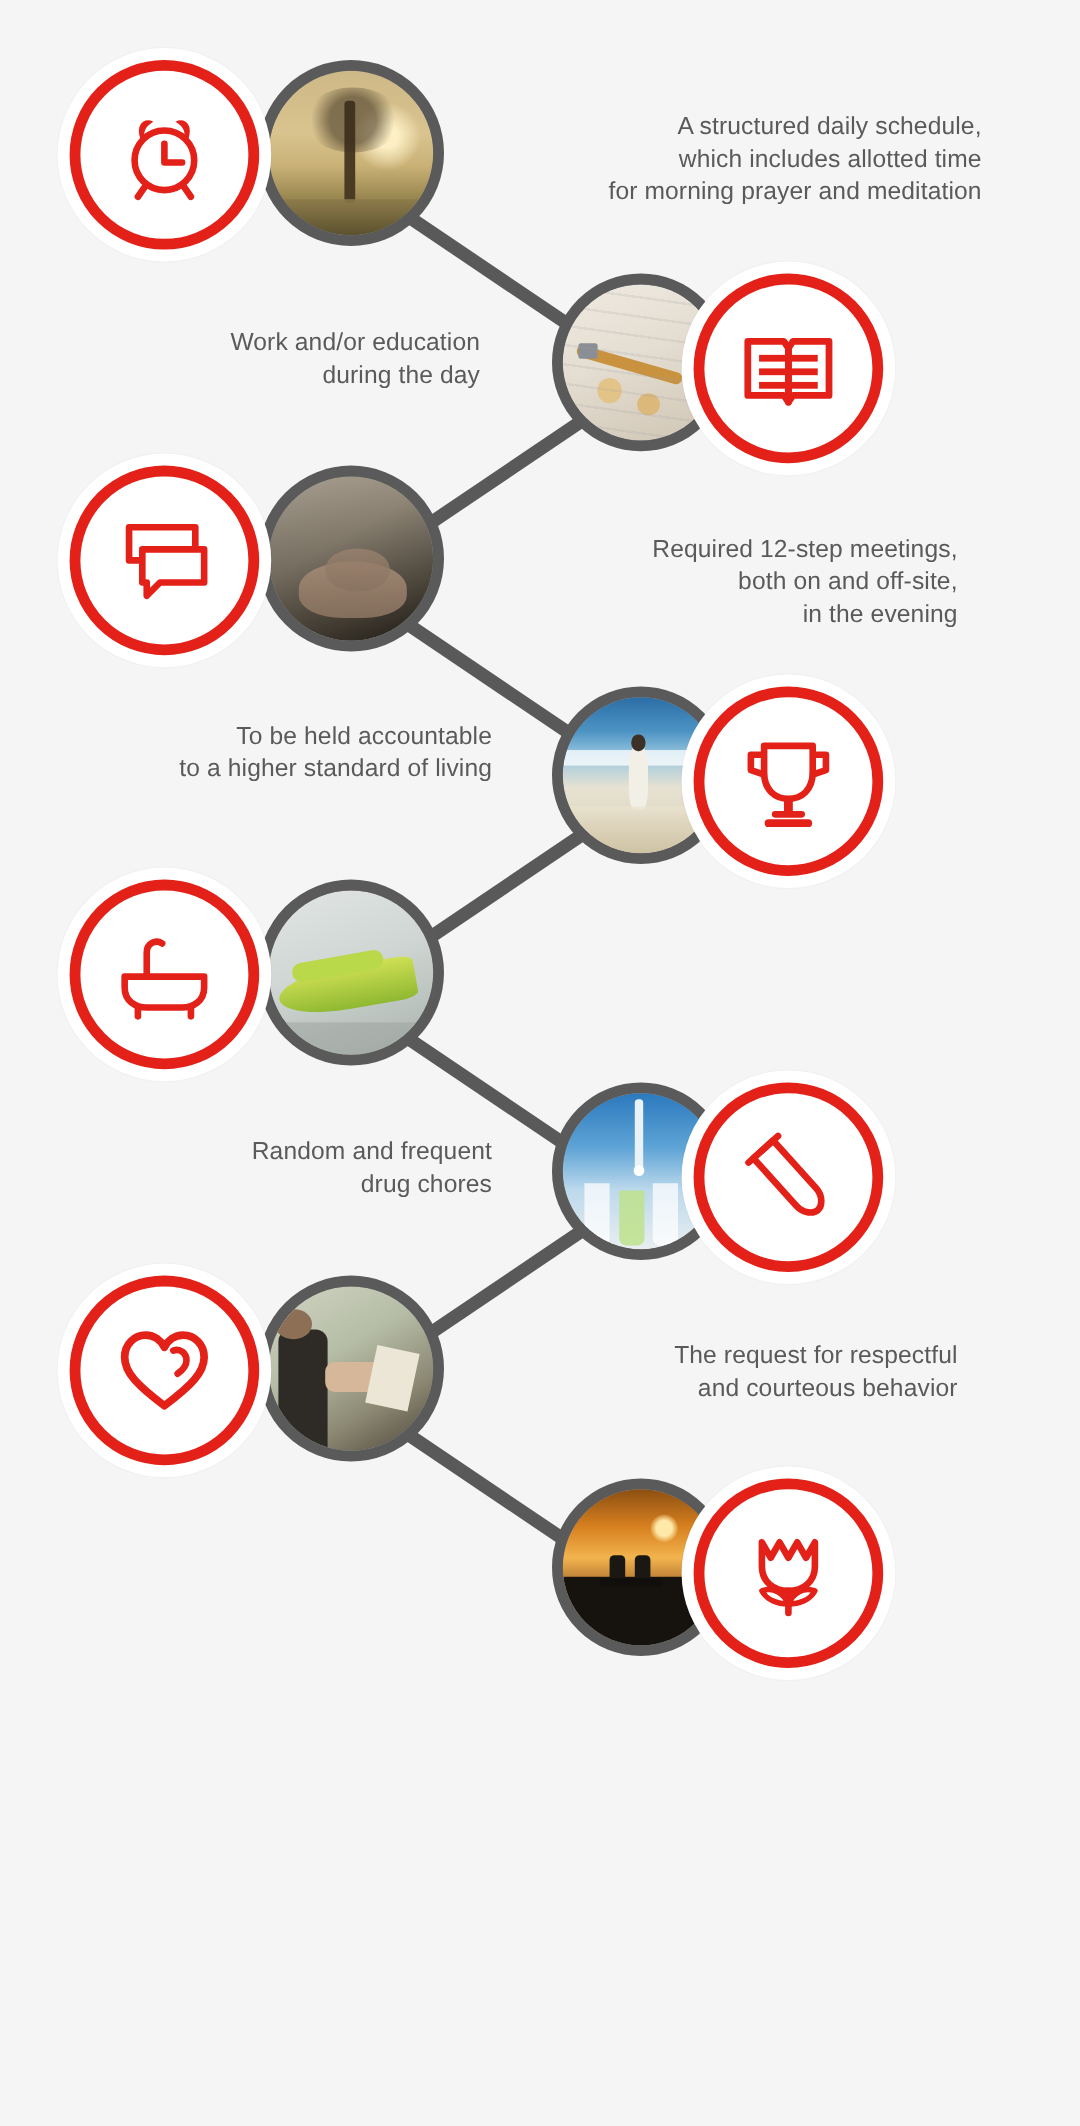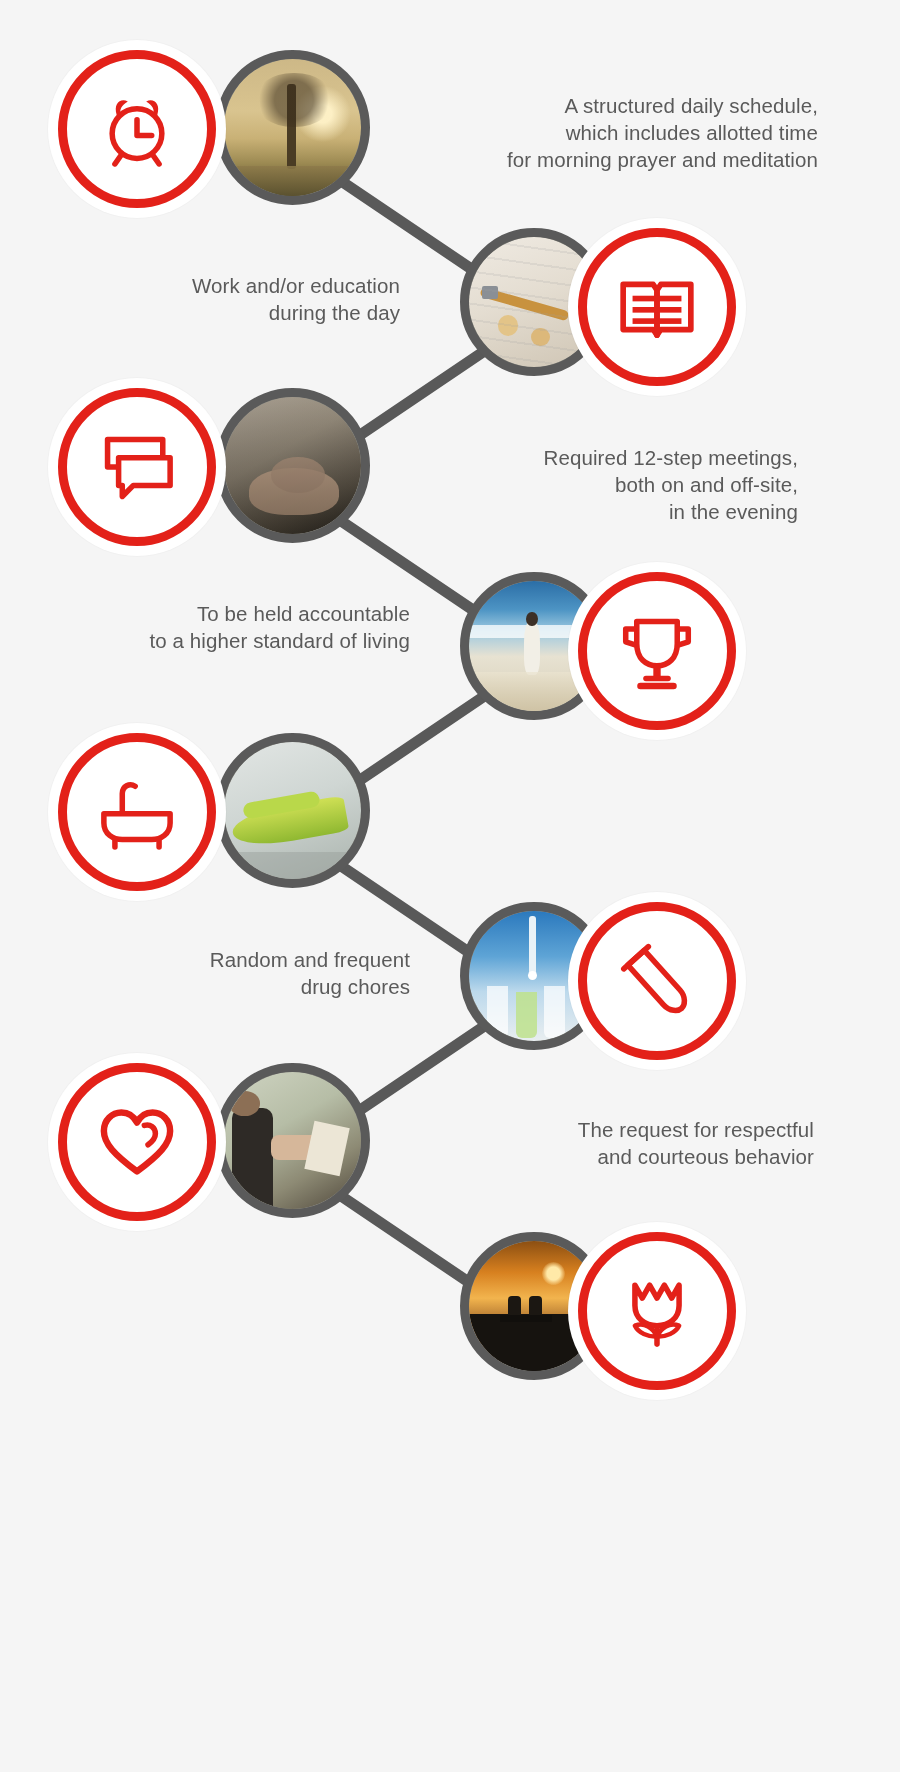--- a/index.html
+++ b/index.html
@@ -211,21 +211,21 @@
   </div>
 
   <div class="icon-node" style="left:48px;top:1053px;width:178px;height:178px;">
     <div class="icon-ring"></div>
     <svg width="92" height="92" viewBox="0 0 100 100">
       <path d="M50 82 C26 64 14 52 14 38 C14 26 23 18 33 18 C41 18 47 23 50 29 C53 23 59 18 67 18 C77 18 86 26 86 38 C86 52 74 64 50 82 Z" fill="none" stroke="#e32119" stroke-width="7" stroke-linejoin="round"></path>
       <path d="M58 32 C64 30 70 34 70 41 C70 46 66 50 62 53" fill="none" stroke="#e32119" stroke-width="6" stroke-linecap="round"></path>
     </svg>
   </div>
 
-  <div class="caption right" style="left:414px;top:1116px;width:400px;">The request for respectful
+  <div class="caption right" style="left:398px;top:1116px;width:400px;">The request for respectful
 and courteous behavior</div>
 
   <div class="photo-node" style="left:460px;top:1232px;width:148px;height:148px;">
     <div class="photo-inner" style="background:linear-gradient(#8c4f12 0%,#d7801f 24%,#f2b44e 44%,#9a5f25 66%,#171410 100%);">
       <div style="position:absolute;left:0;top:56%;width:100%;height:44%;background:#16130f;"></div>
       <div style="position:absolute;left:30%;top:42%;width:10%;height:18%;background:#1b1712;border-radius:4px 4px 0 0;"></div>
       <div style="position:absolute;left:46%;top:42%;width:10%;height:18%;background:#1b1712;border-radius:4px 4px 0 0;"></div>
       <div style="position:absolute;left:24%;top:57%;width:40%;height:5%;background:#110f0c;"></div>
       <div style="position:absolute;left:56%;top:16%;width:18%;height:18%;border-radius:50%;background:radial-gradient(circle,#ffe9a8 0 40%,rgba(255,200,100,0) 75%);"></div>
     </div>

